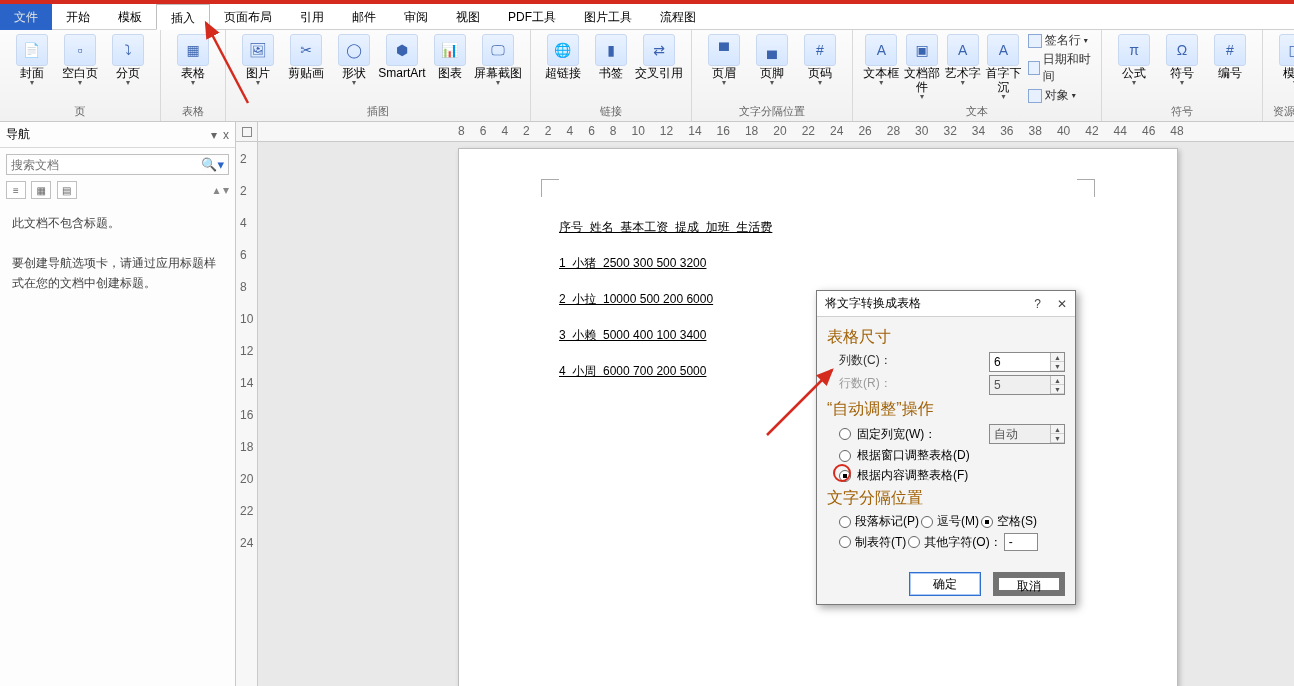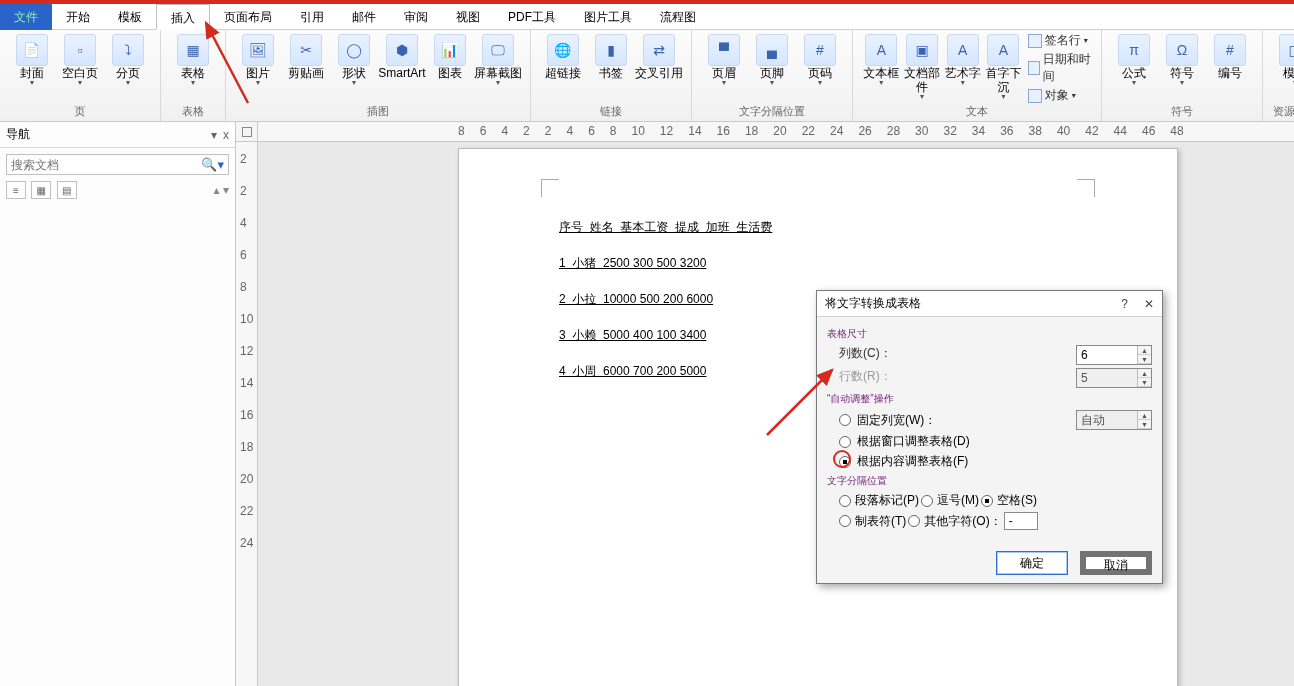--- a/index.html
+++ b/index.html
@@ -1,20 +1,20 @@
 <!DOCTYPE html>
 <html><head>
 <meta charset="utf-8">
 <style>
 *{box-sizing:border-box;margin:0;padding:0;font-family:"Microsoft YaHei","SimSun",sans-serif;font-size:12px;}
 body{background:#fff;width:1294px;height:686px;overflow:hidden;position:relative;}
 .topbar{height:4px;background:#d52b1e;}
 .menubar{display:flex;align-items:center;height:26px;border-bottom:1px solid #d0d0d0;background:#fff;}
 .menubar .tab{padding:0 14px;height:26px;line-height:26px;cursor:pointer;position:relative;}
-.menubar .tab.file{background:#2a64c8;color:#86efac;}
+.menubar .tab.file{background:#2a64c8;color:#e5e5e5;}
 .menubar .tab.active{border:1px solid #bfbfbf;border-bottom:1px solid #fff;background:#fff;margin-bottom:-1px;}
 .ribbon{display:flex;height:92px;background:linear-gradient(#fcfcfc,#f1f1f1);border-bottom:1px solid #c9c9c9;}
 .group{display:flex;flex-direction:column;align-items:center;border-right:1px solid #d9d9d9;padding:2px 8px 0;}
 .group-items{display:flex;align-items:flex-start;}
 .rb-btn{display:flex;flex-direction:column;align-items:center;width:48px;padding:2px 0;cursor:pointer;}
 .rb-btn .ico{width:32px;height:32px;border:1px solid #c8d8f0;border-radius:3px;background:linear-gradient(#eaf2ff,#d5e6ff);display:flex;align-items:center;justify-content:center;font-size:14px;color:#3b64b0;}
 .rb-btn-label{text-align:center;line-height:14px;}
 .dd{font-size:8px;color:#555;margin-top:-2px;}
 .group-label{margin-top:auto;font-size:11px;color:#666;padding-bottom:2px;}
 .side-col{display:flex;flex-direction:column;justify-content:center;gap:2px;padding-left:4px;}
@@ -46,25 +46,25 @@
 .page{position:absolute;left:200px;top:6px;width:720px;height:900px;background:#fff;border:1px solid #bcbcbc;box-shadow:2px 2px 5px rgba(0,0,0,.2);}
 .crop-mark{position:absolute;width:18px;height:18px;}
 .cm-tl{left:82px;top:30px;border-right:1px solid #aaa;border-bottom:1px solid #aaa;transform:rotate(180deg);}
 .cm-tr{right:82px;top:30px;border-left:1px solid #aaa;border-bottom:1px solid #aaa;transform:rotate(180deg);}
 .content{position:absolute;left:100px;top:60px;font-family:"SimSun";font-size:16px;line-height:36px;color:#000;}
 .content .row{white-space:pre;text-decoration:underline;}
 
 .arrow1{position:absolute;left:198px;top:18px;width:60px;height:90px;pointer-events:none;}
 .arrow2{position:absolute;left:762px;top:360px;width:80px;height:80px;pointer-events:none;}
 
-.dialog{position:absolute;left:816px;top:290px;width:347px;background:#f4f4f4;border:1px solid #7a7a7a;box-shadow:3px 3px 8px rgba(0,0,0,.35);}
+.dialog{position:absolute;left:816px;top:290px;width:260px;background:#f4f4f4;border:1px solid #7a7a7a;box-shadow:3px 3px 8px rgba(0,0,0,.35);}
 .dlg-title{display:flex;align-items:center;justify-content:space-between;padding:4px 8px;background:#fff;border-bottom:1px solid #d0d0d0;font-size:12px;}
 .dlg-title .t-right{display:flex;gap:16px;color:#444;}
 .dlg-body{padding:6px 10px 10px;}
-.dlg-sec{font-size:10px;color:#701a75;margin:4px 0;}
+.dlg-sec{font-size:16px;color:#a16207;margin:4px 0;}
 .frow{display:flex;align-items:flex-start;margin:3px 0 3px 12px;gap:22px;}
 .frow label{min-width:70px;color:#333;}
 .frow.disabled label{color:#9a9a9a;}
 .numbox{display:flex;align-items:center;border:1px solid #8a8a8a;background:#fff;width:76px;height:20px;}
 .numbox input{flex:1;border:none;outline:none;padding:0 4px;width:40px;}
 .numbox.disabled{background:#f0f0f0;color:#9a9a9a;}
 .numbox .spin{width:14px;display:flex;flex-direction:column;border-left:1px solid #bcbcbc;}
 .numbox .spin div{height:9px;font-size:7px;text-align:center;line-height:9px;color:#555;background:#f4f4f4;border-bottom:1px solid #d0d0d0;}
 .radio-row{display:flex;align-items:center;gap:6px;margin:3px 0 3px 12px;}
 .radio-row.sel .rdot{background:radial-gradient(circle,#000 0 35%,#fff 36% 100%);}
@@ -285,20 +285,24 @@
     <div class="nav-views">
       <span>
         <span class="vbtn">≡</span>
         <span class="vbtn">▦</span>
         <span class="vbtn">▤</span>
       </span>
       <span>
         <span style="color:#888">▴</span>
         <span style="color:#888">▾</span>
       </span>
+    </div>
+    <div class="nav-body">
+      <p>此文档不包含标题。</p><br>
+      <p>要创建导航选项卡，请通过应用标题样式在您的文档中创建标题。</p>
     </div>
   </div>
 
   <div class="docarea">
     <div class="rulerbar">
       <div class="ruler-corner">
           <div class="sq"></div>
         </div>
       <div class="hruler">
           <div class="nums" id="hruler-nums">

